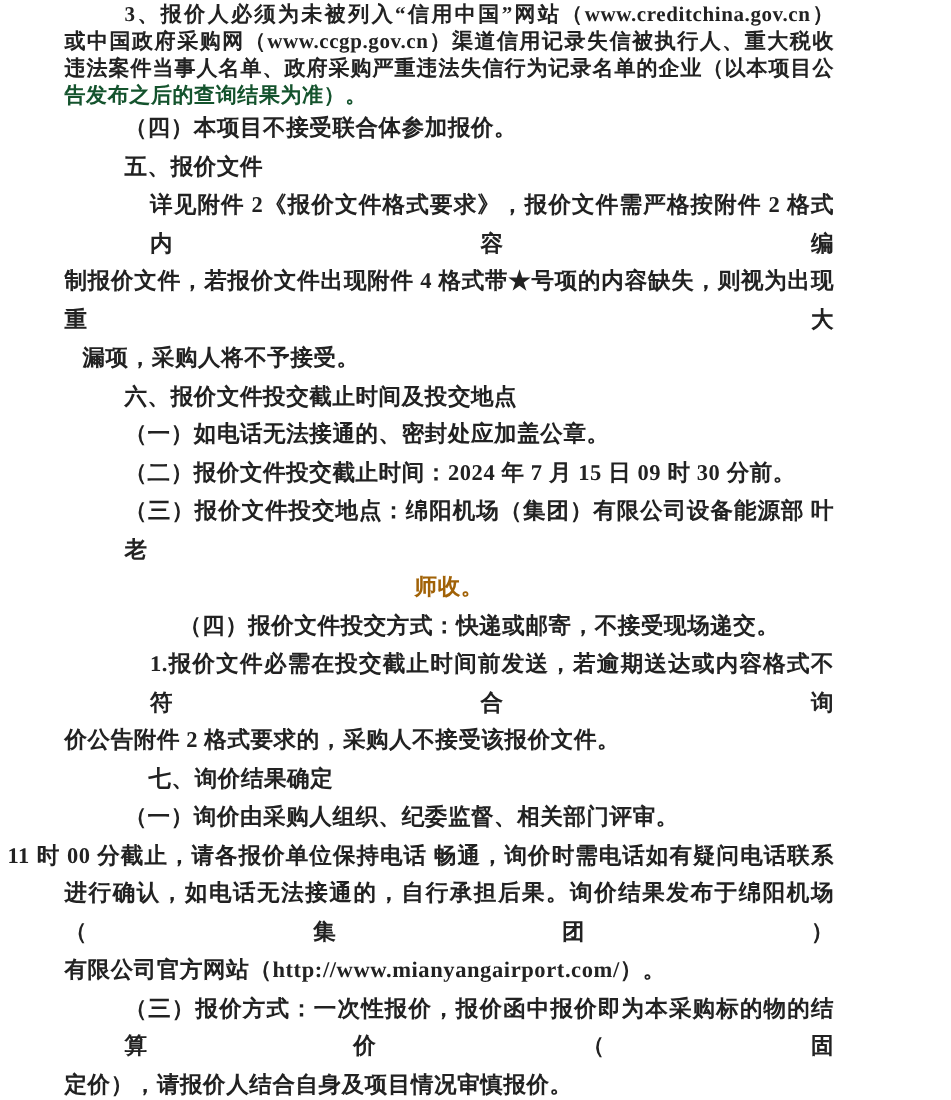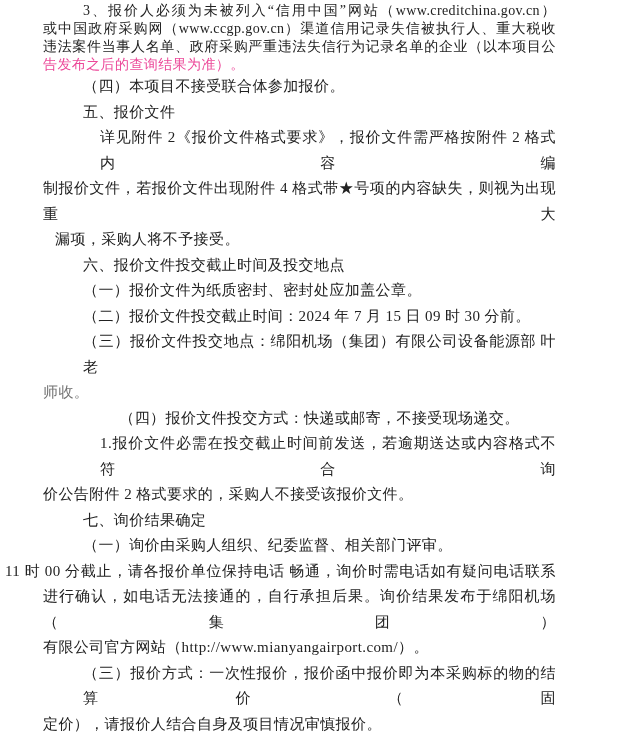--- a/index.html
+++ b/index.html
@@ -12,20 +12,21 @@
     height: 733px;
     overflow: hidden;
     font-family: "Liberation Serif", "DejaVu Serif", serif;
   }
   .page {
     box-sizing: border-box;
     width: 580px;
     height: 733px;
     background: #ffffff;
     padding: 2px 24px 0 43px;
+    font-weight: bold;
   }
   .doc-body {
     width: 100%;
   }
   .line {
     font-size: 15px;
     line-height: 25.5px;
     letter-spacing: 0.4px;
     color: #222222;
     white-space: nowrap;
@@ -48,35 +49,35 @@
   }
 </style>
 </head>
 <body>
 
 <div class="page" style="background: rgb(255, 255, 255);">
   <div class="doc-body">
       <div class="line full tight" style="margin-left: 40px; color: rgb(34, 34, 34);">3、报价人必须为未被列入“信用中国”网站（www.creditchina.gov.cn）</div>
       <div class="line full tight" style="margin-left: 0px; color: rgb(34, 34, 34);">或中国政府采购网（www.ccgp.gov.cn）渠道信用记录失信被执行人、重大税收</div>
       <div class="line full tight" style="margin-left: 0px; color: rgb(34, 34, 34);">违法案件当事人名单、政府采购严重违法失信行为记录名单的企业（以本项目公</div>
-      <div class="line tight" style="margin-left: 0px; color: #ec4899;">告发布之后的查询结果为准）。</div>
+      <div class="line tight" style="margin-left: 0px; color: #14532d;">告发布之后的查询结果为准）。</div>
       <div class="line gap" style="margin-left: 40px; color: rgb(34, 34, 34);">（四）本项目不接受联合体参加报价。</div>
       <div class="line" style="margin-left: 40px; color: rgb(34, 34, 34);">五、报价文件</div>
       <div class="line full" style="margin-left: 57px; color: rgb(34, 34, 34);">详见附件 2《报价文件格式要求》，报价文件需严格按附件 2 格式内容编</div>
       <div class="line full" style="margin-left: 0px; color: rgb(34, 34, 34);">制报价文件，若报价文件出现附件 4 格式带★号项的内容缺失，则视为出现重大</div>
       <div class="line" style="margin-left: 12px; color: rgb(34, 34, 34);">漏项，采购人将不予接受。</div>
       <div class="line" style="margin-left: 40px; color: rgb(34, 34, 34);">六、报价文件投交截止时间及投交地点</div>
-      <div class="line" style="margin-left: 40px; color: rgb(34, 34, 34);">（一）报价文件为纸质密封、密封处应加盖公章。</div>
+      <div class="line" style="margin-left: 40px; color: rgb(34, 34, 34);">（一）如电话无法接通的、密封处应加盖公章。</div>
       <div class="line" style="margin-left: 40px; color: rgb(34, 34, 34);">（二）报价文件投交截止时间：2024 年 7 月 15 日 09 时 30 分前。</div>
       <div class="line full" style="margin-left: 40px; color: rgb(34, 34, 34);">（三）报价文件投交地点：绵阳机场（集团）有限公司设备能源部 叶老</div>
-      <div class="line" style="margin-left: 0px; color: #737373;">师收。</div>
+      <div class="line" style="margin-left: 0px; color: #a16207; text-align: center;">师收。</div>
       <div class="line" style="margin-left: 40px; color: rgb(34, 34, 34); text-align: center;">（四）报价文件投交方式：快递或邮寄，不接受现场递交。</div>
       <div class="line full" style="margin-left: 57px; color: rgb(34, 34, 34);">1.报价文件必需在投交截止时间前发送，若逾期送达或内容格式不符合询</div>
       <div class="line" style="margin-left: 0px; color: rgb(34, 34, 34);">价公告附件 2 格式要求的，采购人不接受该报价文件。</div>
-      <div class="line" style="margin-left: 40px; color: rgb(34, 34, 34);">七、询价结果确定</div>
+      <div class="line" style="margin-left: 56px; color: rgb(34, 34, 34);">七、询价结果确定</div>
       <div class="line" style="margin-left: 40px; color: rgb(34, 34, 34);">（一）询价由采购人组织、纪委监督、相关部门评审。</div>
       <div class="line full" style="margin-left: -38px; color: rgb(34, 34, 34);">11 时 00 分截止，请各报价单位保持电话 畅通，询价时需电话如有疑问电话联系</div>
       <div class="line full" style="margin-left: 0px; color: rgb(34, 34, 34);">进行确认，如电话无法接通的，自行承担后果。询价结果发布于绵阳机场（集团）</div>
       <div class="line" style="margin-left: 0px; color: rgb(34, 34, 34);">有限公司官方网站（http://www.mianyangairport.com/）。</div>
       <div class="line full" style="margin-left: 40px; color: rgb(34, 34, 34);">（三）报价方式：一次性报价，报价函中报价即为本采购标的物的结算价（固</div>
       <div class="line" style="margin-left: 0px; color: rgb(34, 34, 34);">定价），请报价人结合自身及项目情况审慎报价。</div>
       <div class="line" style="margin-left: 40px; color: rgb(34, 34, 34);">（四）定价方式：</div>
     </div>
 </div>
 

